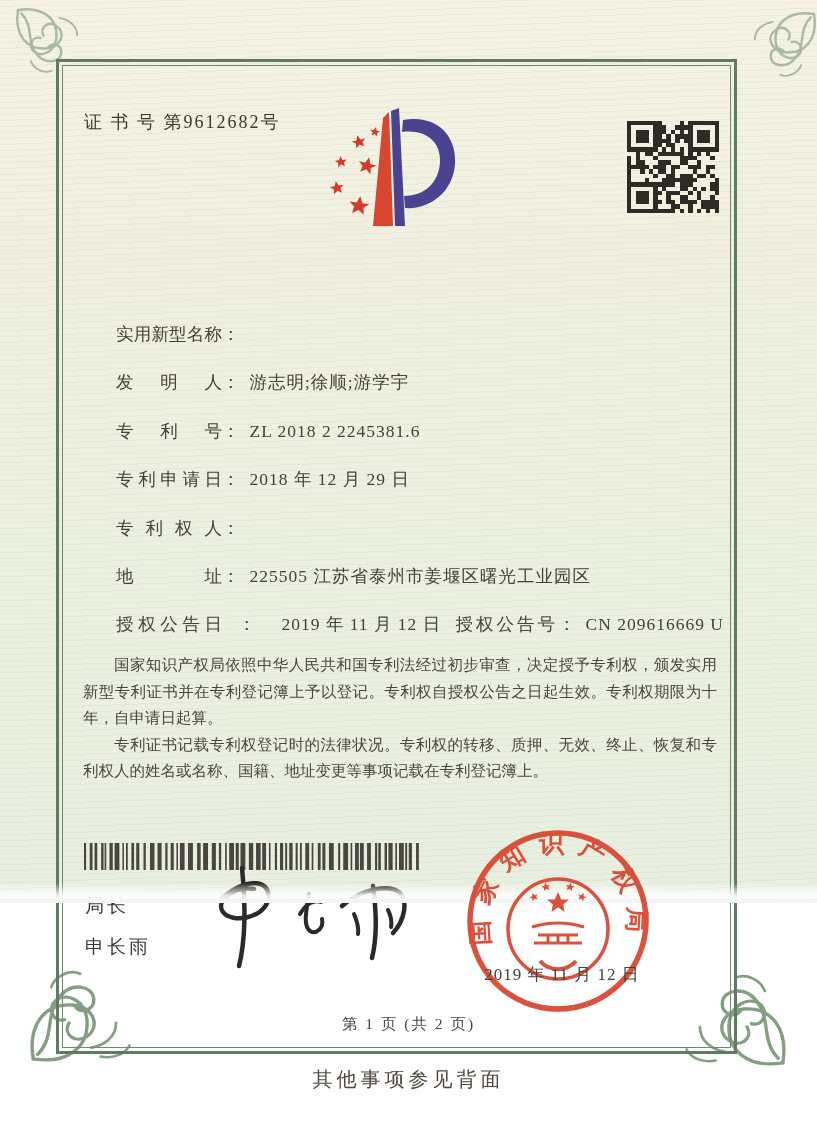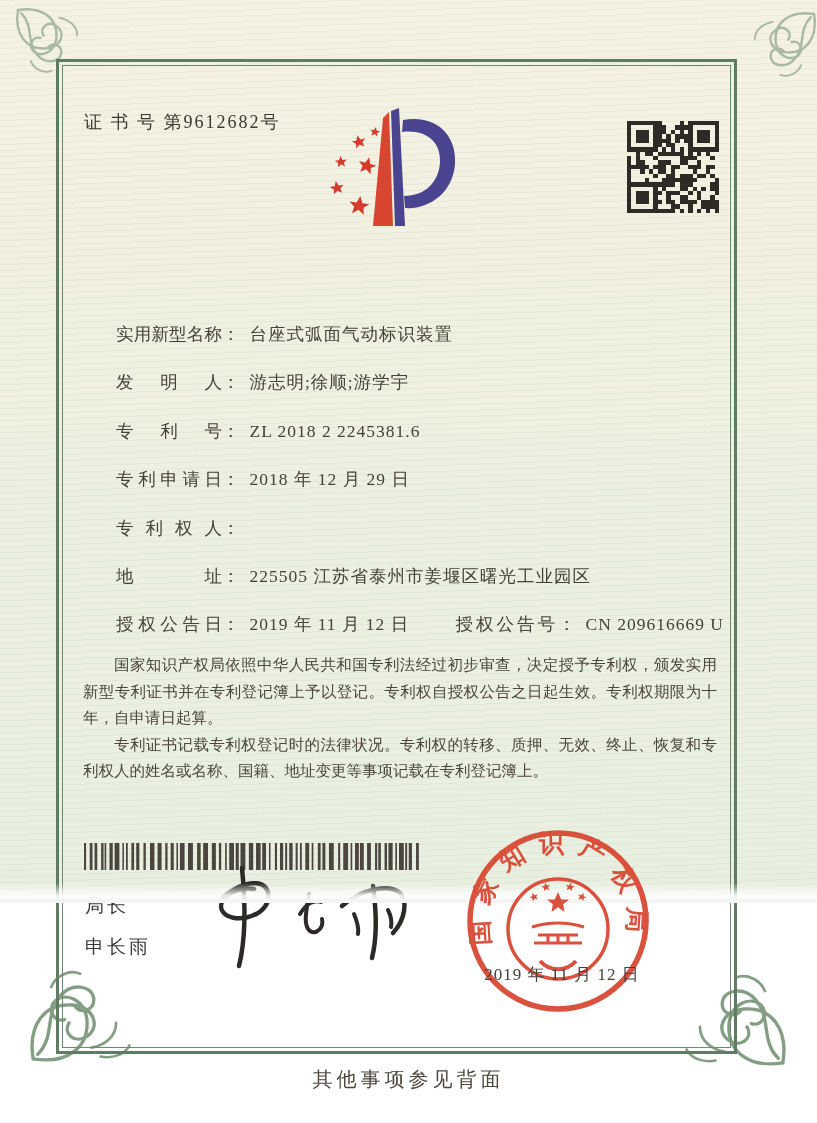--- a/index.html
+++ b/index.html
@@ -43,21 +43,21 @@
 
   .title{position:absolute;left:0;top:234px;width:817px;text-align:center;
     font-size:41px;font-weight:bold;letter-spacing:9px;color:#2e2a24;}
 
   .fields{position:absolute;left:84px;top:322px;width:640px;font-size:17.5px;color:#46413a;}
   .frow{display:flex;align-items:baseline;height:48.4px;white-space:nowrap;}
   .flabel{display:inline-block;width:106px;text-align:justify;text-align-last:justify;
     text-justify:inter-character;margin-left:32px;}
   .fcolon{display:inline-block;margin-right:10px;}
   .fvalue{letter-spacing:1px;}
-  .frow .left{width:398px;display:flex;align-items:flex-end;}
+  .frow .left{width:398px;display:flex;align-items:flex-end;gap:16px;}
   .glabel{letter-spacing:3px;}
 
   .paras{position:absolute;left:83px;top:652px;width:634px;font-size:15.5px;
     line-height:26.5px;color:#4c463d;text-align:justify;}
   .paras p{margin:0;text-indent:2em;}
 
   .barcode{position:absolute;left:84px;top:843px;width:338px;height:27px;}
   .barcode svg{width:100%;height:100%;}
 
   .signer{position:absolute;left:85px;top:893px;font-family:"Liberation Sans","DejaVu Sans",sans-serif;
@@ -400,21 +400,20 @@
         <rect x="18" y="20" width="1" height="1" fill="#2e2a26"></rect>
         <rect x="20" y="20" width="1" height="1" fill="#2e2a26"></rect>
       </svg>
   </div>
 
 
   <div class="fields">
     <div class="frow">
       <span class="flabel">实用新型名称</span>
         <span class="fcolon">：</span>
-      <span class="fvalue">台座式弧面气动标识装置</span>
     </div>
     <div class="frow">
       <span class="flabel">发明人</span>
         <span class="fcolon">：</span>
       <span class="fvalue">游志明;徐顺;游学宇</span>
     </div>
     <div class="frow">
       <span class="flabel">专利号</span>
         <span class="fcolon">：</span>
       <span class="fvalue">ZL 2018 2 2245381.6</span>
@@ -551,17 +550,18 @@
         <path d="M-10,14 L-10,22 M10,14 L10,22 M0,14 L0,22"></path>
         <path d="M-18,40 A24,24 0 0 0 18,40" stroke-width="4"></path>
       </g>
       <text font-size="25" font-weight="bold" fill="#d8452f" letter-spacing="13" font-family="Liberation Serif, DejaVu Serif, serif">
         <textPath href="#sealArc" startOffset="50%" text-anchor="middle">国家知识产权局</textPath>
       </text>
     </svg>
   </div>
   <div class="seal-date">2019 年 11 月 12 日</div>
 
+  <div class="pageinfo">第 1 页 (共 2 页)</div>
   <div class="backnote">其他事项参见背面</div>
 
   <div class="scan-edge-r"></div>
   <div class="scan-edge-b"></div>
 </div>
 
 </body></html>

